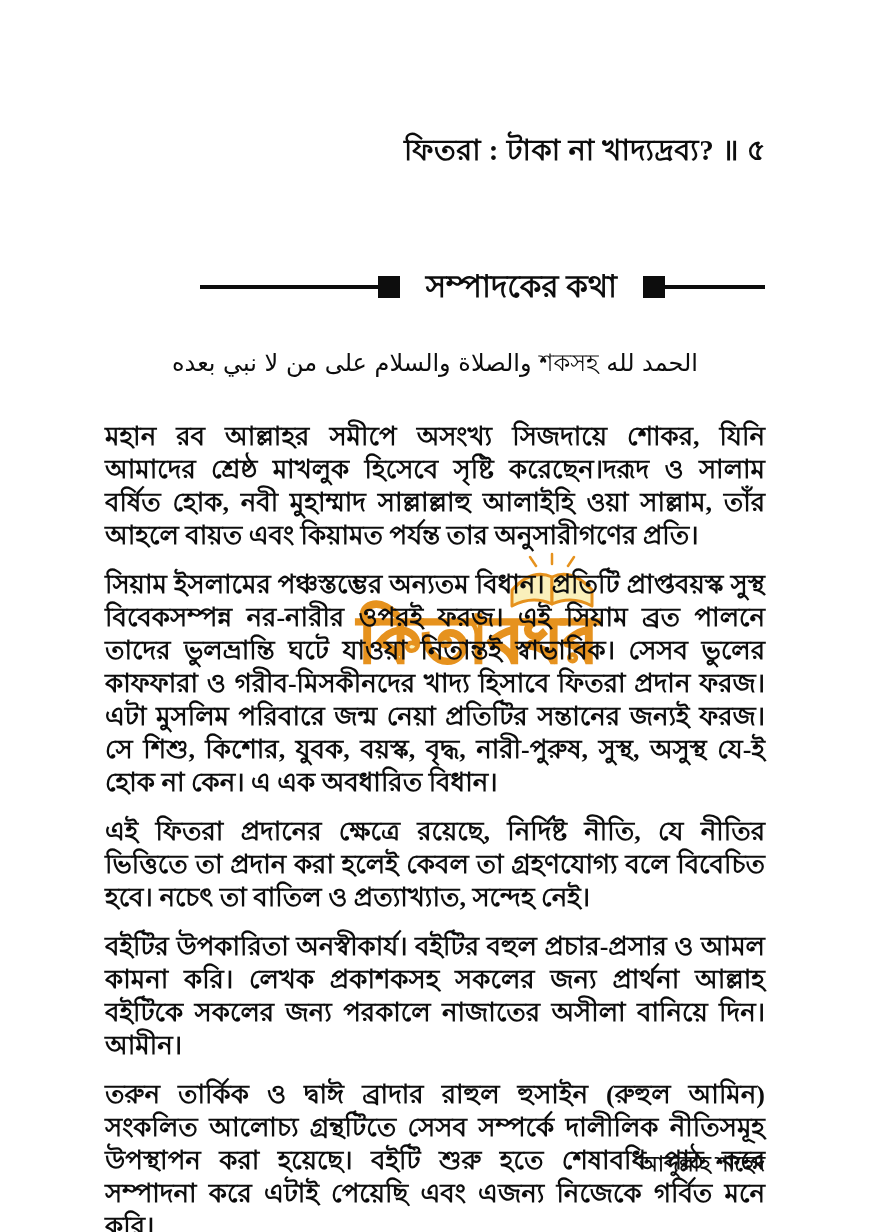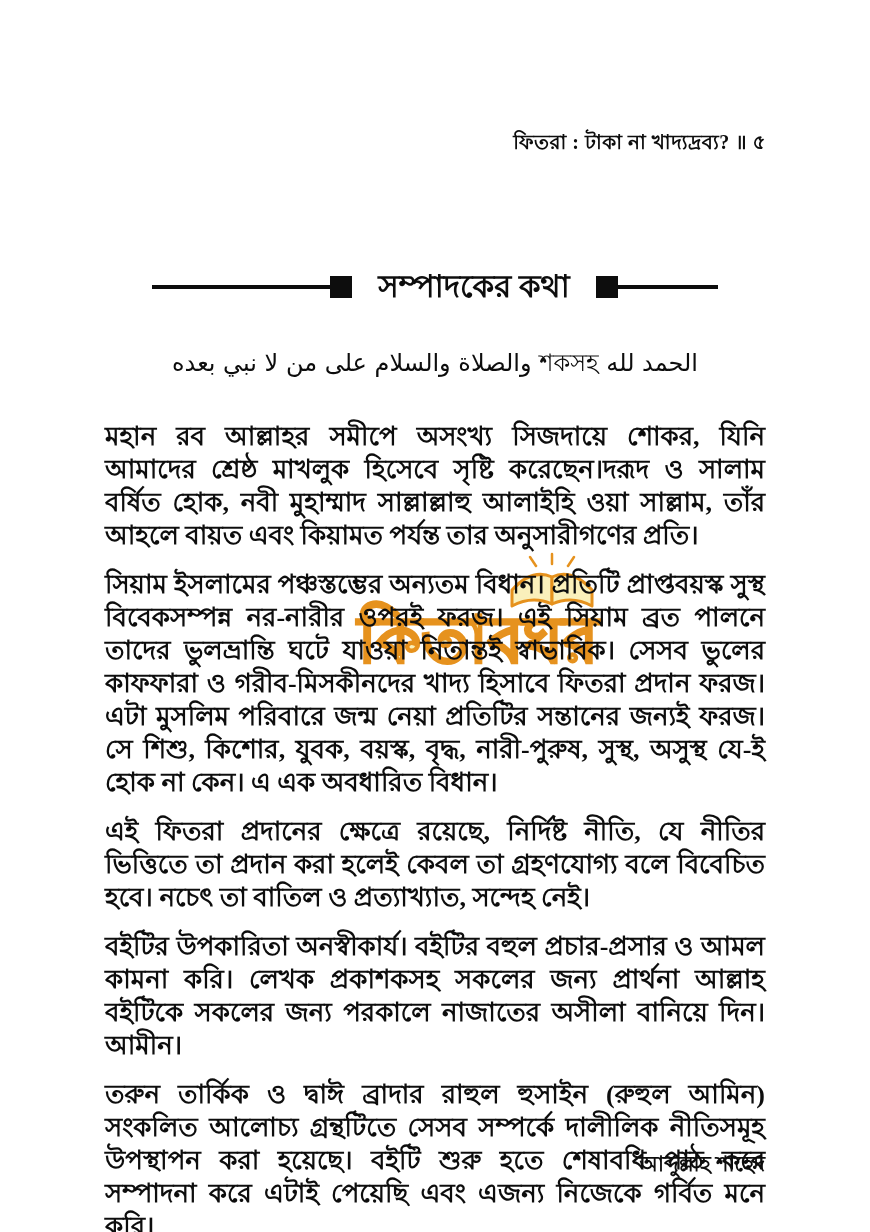--- a/index.html
+++ b/index.html
@@ -11,33 +11,33 @@
     margin: 0 auto;
     background: #ffffff;
     color: #0d0d0d;
     font-family: "Liberation Serif", "DejaVu Serif", serif;
     overflow: hidden;
   }
   .running-header {
     position: absolute;
     top: 127px;
     right: 104px;
-    font-size: 20px;
+    font-size: 29px;
     font-weight: 700;
     letter-spacing: 0.5px;
     white-space: nowrap;
   }
   .title-row {
     position: absolute;
     top: 270px;
     left: 105px;
     width: 660px;
     display: flex;
     align-items: center;
-    justify-content: center;
+    justify-content: flex-end;
   }
   .title-rule { height: 4px; background: #0d0d0d; }
   .title-rule.left  { width: 178px; }
   .title-rule.right { width: 100px; }
   .title-square { width: 22px; height: 22px; background: #0d0d0d; flex: 0 0 auto; }
   .title-text {
     font-size: 31px;
     font-weight: 700;
     margin: 0 26px;
     white-space: nowrap;

